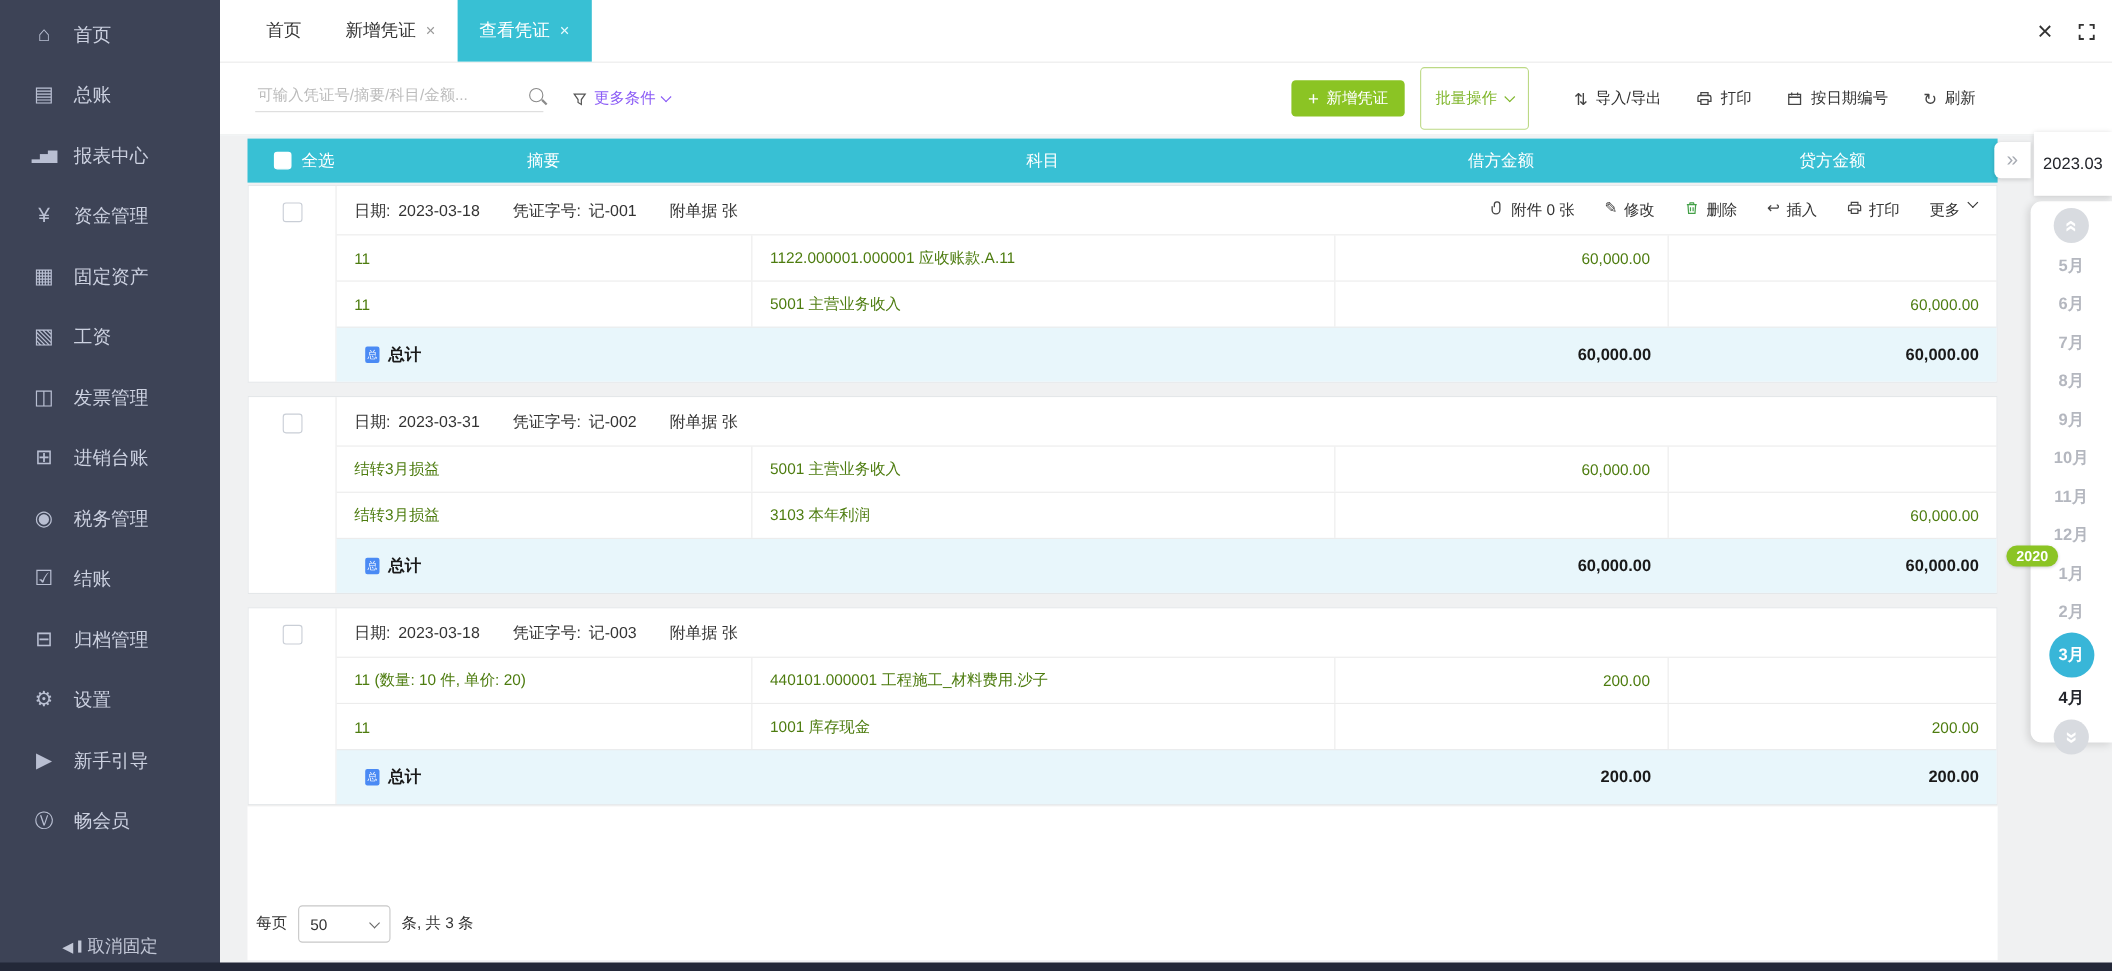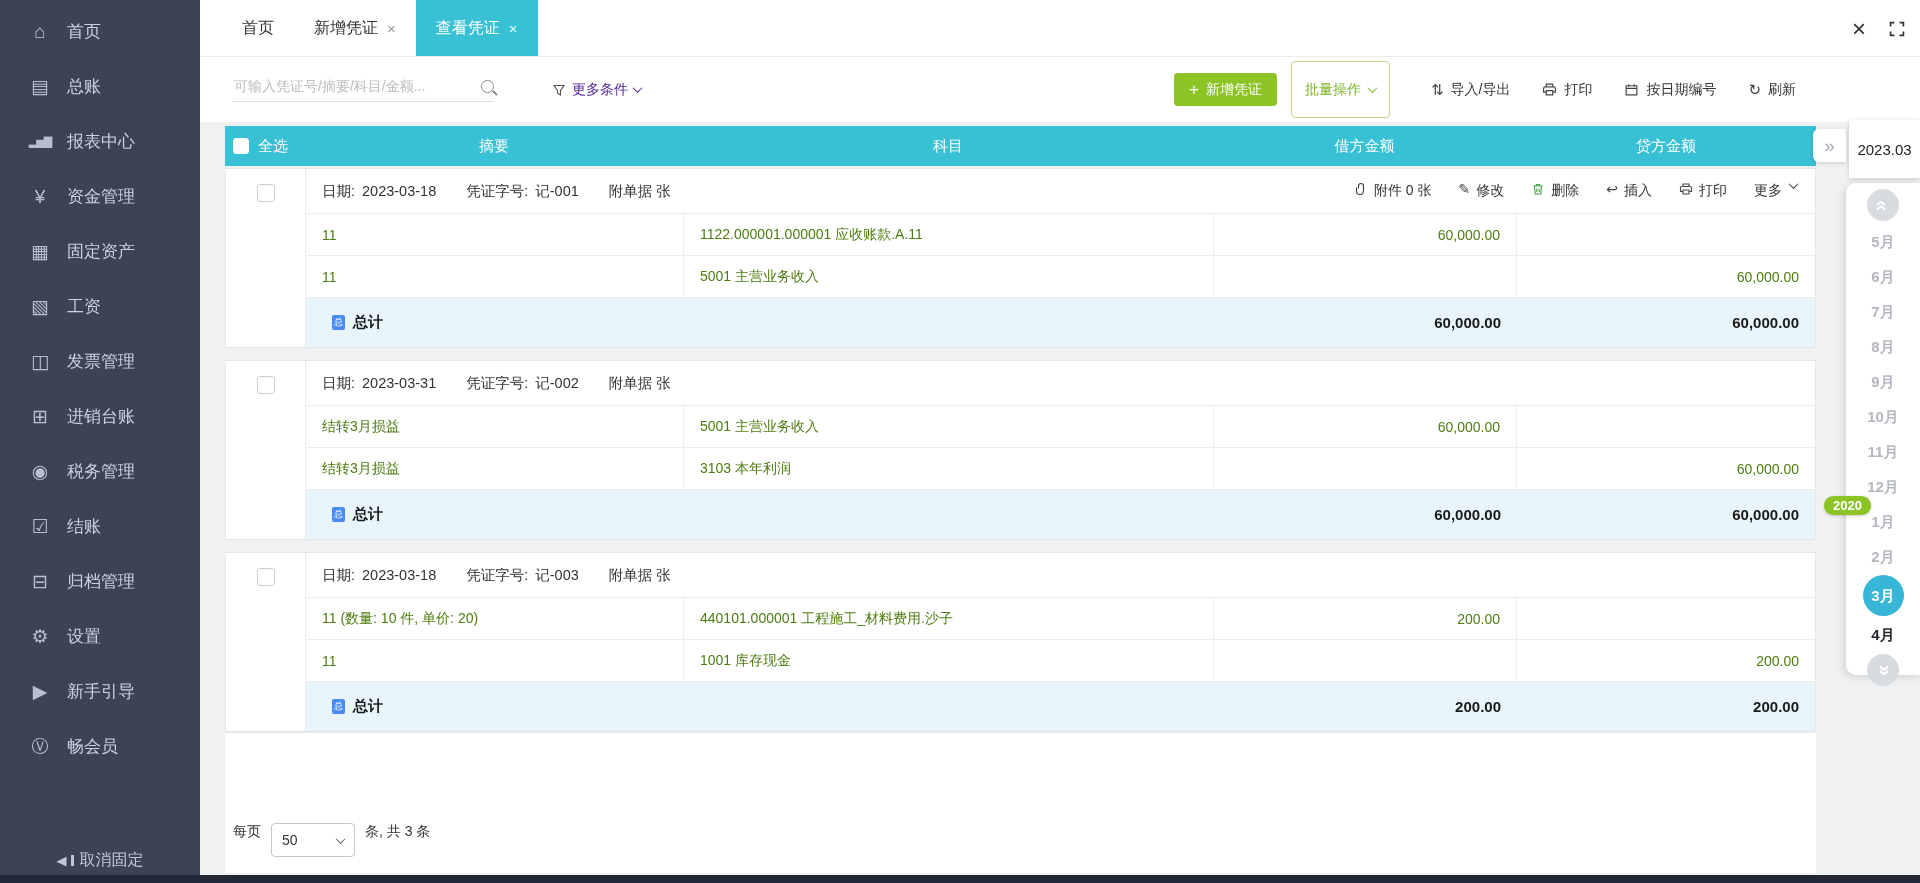--- a/index.html
+++ b/index.html
@@ -24,45 +24,45 @@
   .tab{display:flex;align-items:center;padding:0 20px;font-size:16px;color:#333;cursor:pointer;gap:9px;}
   .tab-close{color:#999;font-size:15px;cursor:pointer;}
   .tab-close:empty{display:none;}
   .tab[data-state="active"]{background:#38c0d4;color:#fff;}
   .tab[data-state="active"] .tab-close{color:#e8fbff;}
   .win-controls{position:absolute;top:0;right:0;height:57px;display:flex;align-items:center;gap:22px;padding-right:14px;z-index:5;}
   .win-close{font-size:24px;color:#333;cursor:pointer;line-height:1;}
   .win-full{color:#333;cursor:pointer;display:flex;}
   
   .toolbar{position:absolute;left:200px;top:57px;width:1720px;height:66px;background:#fff;display:flex;align-items:center;
-           padding:0 115px 0 32px;box-sizing:border-box;border-bottom:1px solid #eef0f1;z-index:3;gap:32px;}
+           padding:0 115px 0 32px;box-sizing:border-box;border-bottom:1px solid #eef0f1;z-index:3;}
   .search-wrap{display:flex;align-items:center;width:262px;border-bottom:1px solid #dcdcdc;padding-bottom:6px;gap:10px;}
   .search-input{border:none;outline:none;flex:1;font-size:14px;color:#333;font-family:inherit;}
   .search-input::placeholder{color:#bcbcbc;}
   .mag{width:11px;height:11px;border:1.6px solid #8a8a8a;border-radius:50%;position:relative;flex:0 0 11px;cursor:pointer;}
   .mag::after{content:"";position:absolute;width:6px;height:1.6px;background:#8a8a8a;transform:rotate(45deg);right:-5px;bottom:-2px;}
-  .filter-btn{display:flex;align-items:center;gap:6px;margin-left:26px;font-size:14px;color:#4c1d95;cursor:pointer;}
+  .filter-btn{display:flex;align-items:center;gap:6px;margin-left:26px;font-size:14px;color:#8b5cf6;cursor:pointer;}
   .chev{width:6px;height:6px;border-right:1.4px solid currentColor;border-bottom:1.4px solid currentColor;
         display:inline-block;transform:rotate(45deg) translate(-1px,-1px);}
   .tb-right{margin-left:auto;display:flex;align-items:center;gap:14px;}
   .btn-add{display:flex;align-items:center;gap:7px;background:#8bc424;color:#fff;font-size:14px;height:33px;
            padding:0 15px;border-radius:4px;cursor:pointer;}
   .btn-add .plus{font-size:17px;line-height:1;}
   .btn-batch{display:flex;align-items:center;gap:8px;border:1px solid #bcd985;color:#7fb62a;font-size:14px;height:31px;
              padding:12px 13px;border-radius:4px;background:#fff;cursor:pointer;margin-right:18px;}
   .tb-btn{display:flex;align-items:center;gap:7px;font-size:14px;color:#333;cursor:pointer;padding:0 9px;}
   .tb-btn .g{font-size:15px;color:#444;}
   .tb-btn svg{color:#444;}
   
   .content{position:absolute;left:200px;top:123px;right:0;bottom:8px;background:#f0f1f2;z-index:2;}
   .table-wrap{position:absolute;left:25px;top:3px;width:1591px;}
   .thead{height:40px;background:#38c0d4;display:grid;grid-template-columns:80px 378px 530px 303px 1fr;
          align-items:center;color:#fff;font-size:15px;}
   .thead .th{text-align:center;}
-  .th-select{display:flex;align-items:center;gap:9px;padding-left:8px;}
+  .th-select{display:flex;align-items:center;gap:9px;padding-left:24px;}
   .cb{width:14px;height:14px;background:#fff;border:1px solid #fff;border-radius:3px;flex:0 0 14px;cursor:pointer;}
   .group{display:flex;background:#fff;border:1px solid #e4e7e9;margin-top:2px;margin-bottom:12px;}
   .gutter{width:79px;flex:0 0 79px;display:flex;justify-content:center;padding-top:15px;box-sizing:border-box;}
   .row-cb{width:16px;height:16px;background:#fff;border:1px solid #c9ced6;border-radius:3px;cursor:pointer;flex:0 0 16px;}
   .gbody{flex:1;border-left:1px solid #ececec;min-width:0;}
   .ghead{height:44px;display:flex;align-items:center;justify-content:space-between;padding:0 18px 0 16px;font-size:14.5px;color:#333;}
   .gh-left span{display:inline-block;}
   .gh-val{margin-left:7px;}
   .gh-gap{margin-left:30px;}
   .ghead-actions{display:flex;align-items:center;gap:27px;}
@@ -82,21 +82,21 @@
   .c-acc{padding-left:16px;border-right:1px solid #ececec;}
   .c-deb{justify-content:flex-end;padding-right:16px;border-right:1px solid #ececec;}
   .c-cre{justify-content:flex-end;padding-right:16px;}
   .gtotal{height:49px;background:#e8f6fb;border-top:1px solid #ececec;display:grid;grid-template-columns:378px 530px 303px 1fr;
           align-items:center;font-size:15px;font-weight:bold;color:#1a1a1a;}
   .gt-label{display:flex;align-items:center;gap:8px;padding-left:26px;}
   .gt-ic{width:13px;height:15px;background:#4a8af4;border-radius:2px;color:#fff;font-size:9px;font-weight:normal;
          display:flex;align-items:center;justify-content:center;}
   .gt-deb,.gt-cre{text-align:right;padding-right:16px;}
   .bottom-panel{background:#fff;border-top:1px solid #ececec;height:140px;position:relative;margin-top:-12px;}
-  .pager{position:absolute;left:8px;bottom:16px;display:flex;gap:10px;font-size:14px;color:#333;}
+  .pager{position:absolute;left:8px;bottom:16px;display:flex;align-items:center;gap:10px;font-size:14px;color:#333;}
   .pp-select{width:84px;height:34px;border:1px solid #c7c7c7;border-radius:4px;display:flex;align-items:center;
              justify-content:space-between;padding:0 10px;box-sizing:border-box;cursor:pointer;background:#fff;}
   .pp-select .chev{color:#666;}
   
   .collapse-tag{position:absolute;left:1813px;top:129px;width:33px;height:33px;background:#fff;border-radius:6px 0 0 6px;
                 box-shadow:0 1px 4px rgba(0,0,0,.15);display:flex;align-items:center;justify-content:center;
                 color:#a7abb3;font-size:19px;cursor:pointer;z-index:15;}
   .period-card{position:absolute;left:1849px;top:120px;width:71px;height:58px;background:#fff;
                box-shadow:0 1px 5px rgba(0,0,0,.16);display:flex;align-items:center;justify-content:center;
                font-size:15px;color:#23252b;z-index:14;}

